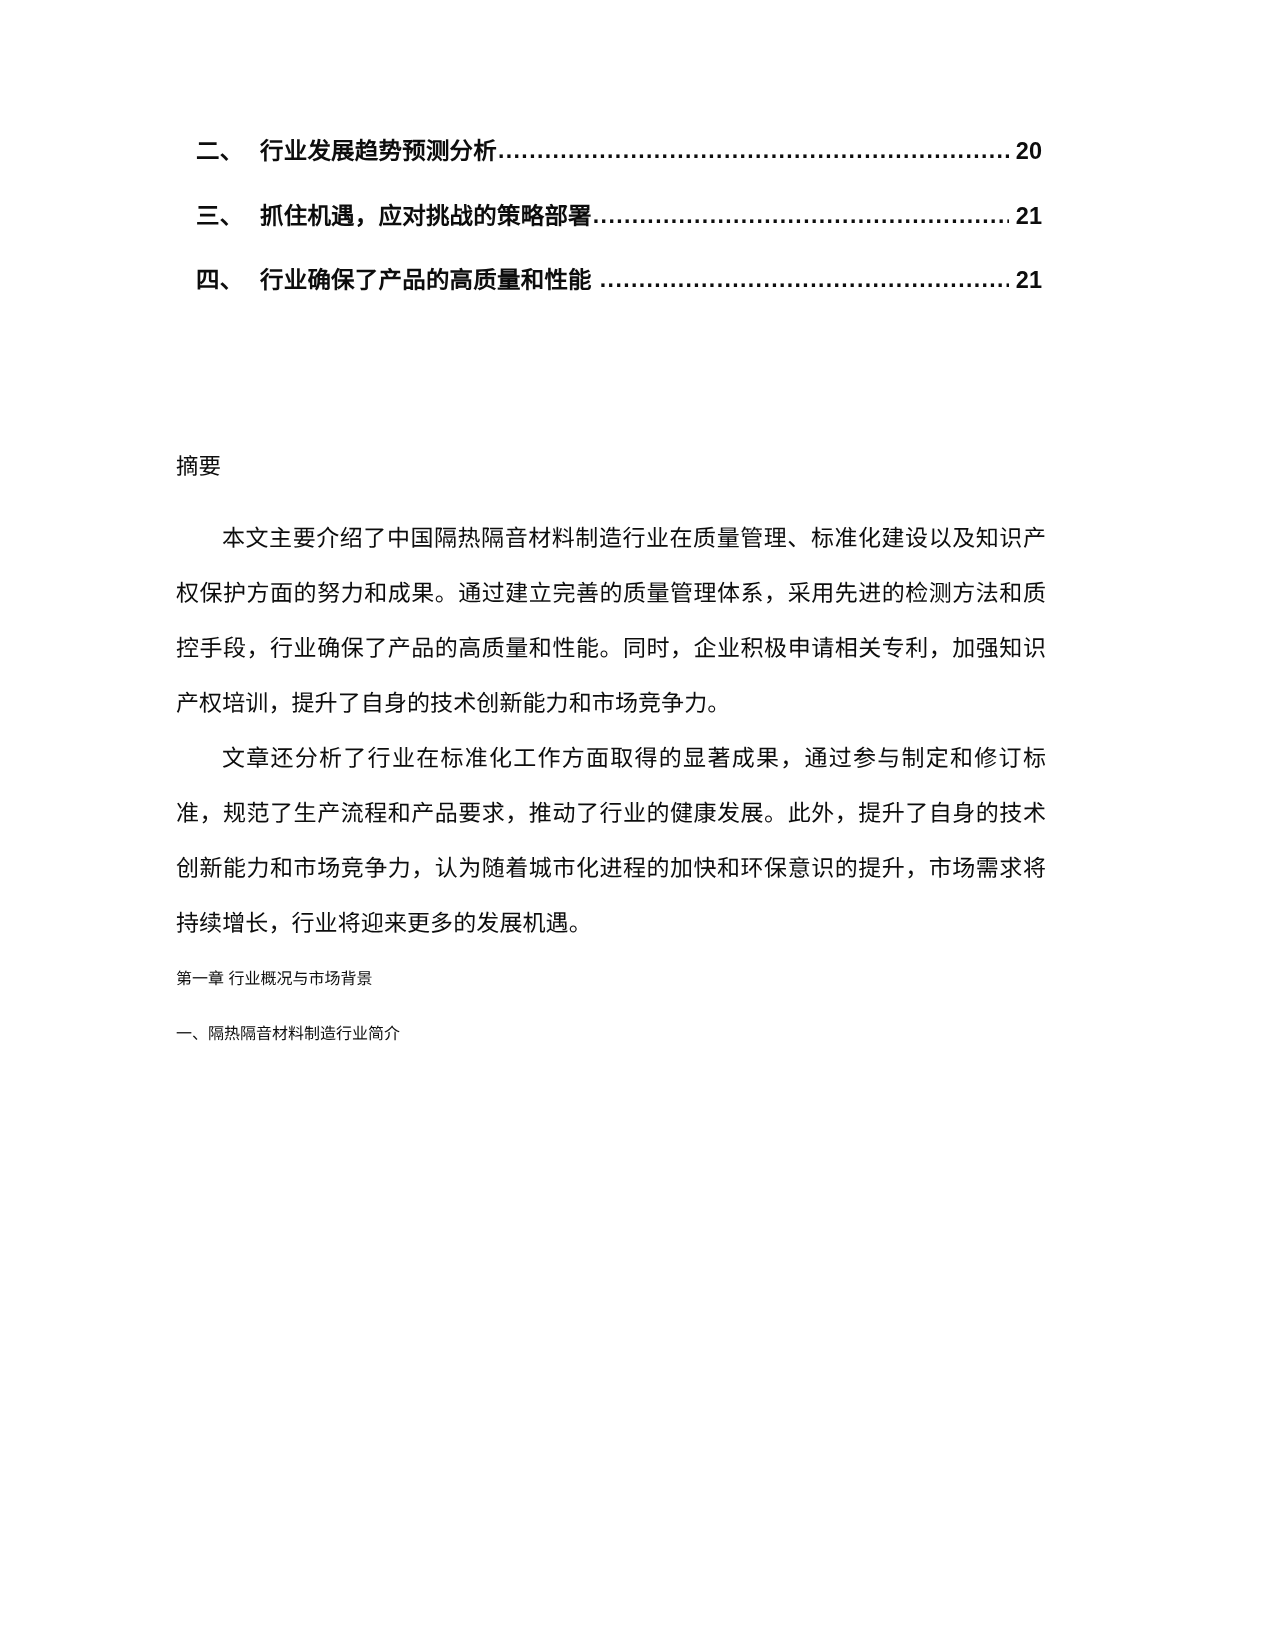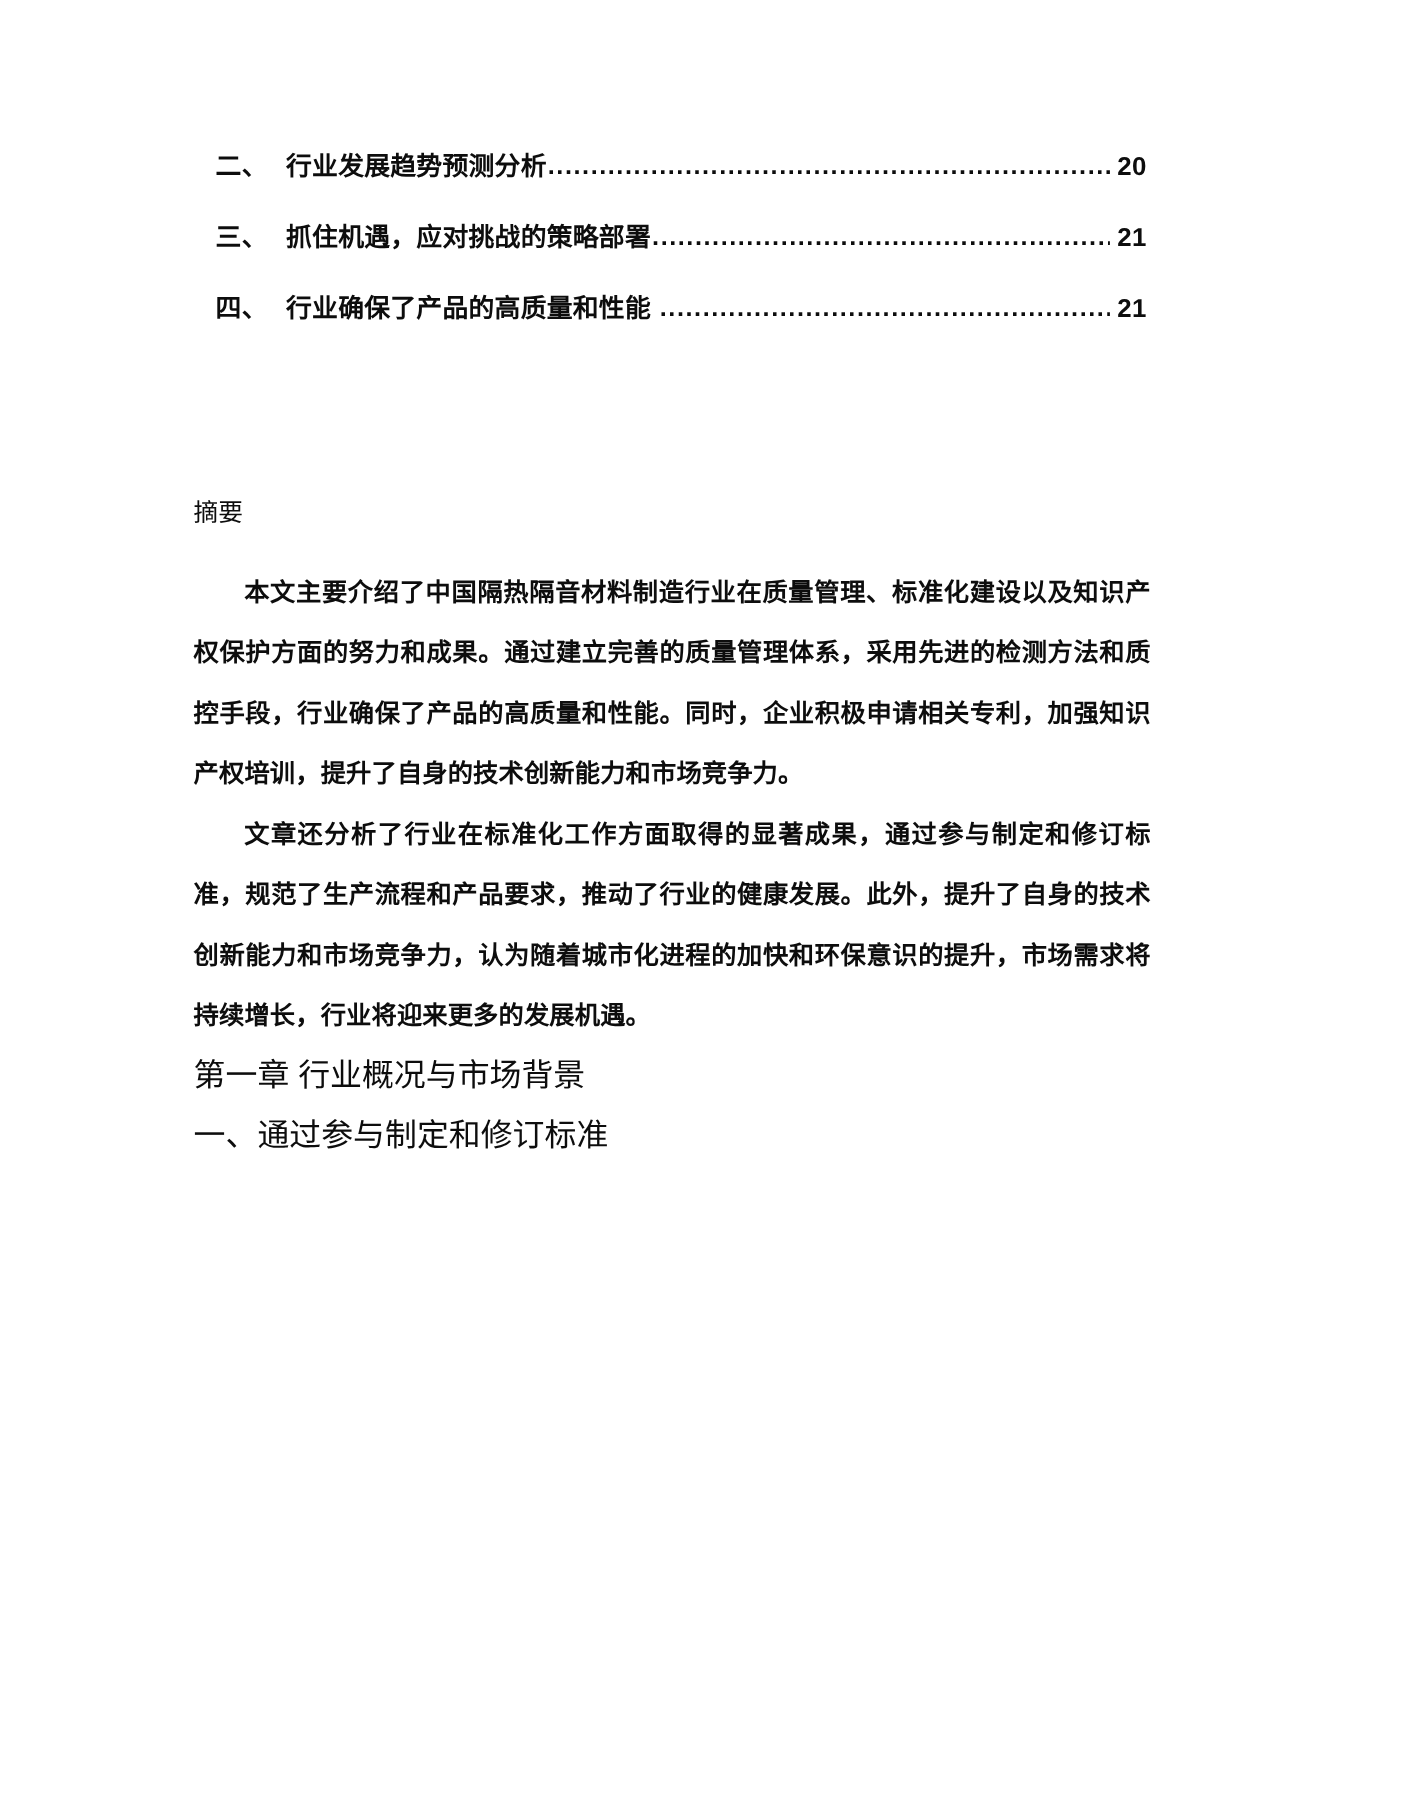--- a/index.html
+++ b/index.html
@@ -79,25 +79,24 @@
     font-family: Liberation Serif, serif;
   }
   .para {
     font-size: 23px;
     line-height: 55px;
     margin: 0 0 0 0;
     text-align: justify;
     text-justify: inter-ideograph;
     text-indent: 2em;
     letter-spacing: 0.1px;
-    font-weight: bold;
   }
   .para + .para { margin-top: 0; }
   .heading-line {
-    font-size: 29px;
+    font-size: 16px;
     line-height: 55px;
     margin: 0;
     text-indent: 0;
     white-space: nowrap;
   }
 </style>
 </head>
 <body>
 
 <div class="page">
@@ -128,17 +127,17 @@
   </div>
 
   <div class="body-block">
 
     <p class="abstract-label">摘要</p>
 
     <p class="para">本文主要介绍了中国隔热隔音材料制造行业在质量管理、标准化建设以及知识产权保护方面的努力和成果。通过建立完善的质量管理体系，采用先进的检测方法和质控手段，行业确保了产品的高质量和性能。同时，企业积极申请相关专利，加强知识产权培训，提升了自身的技术创新能力和市场竞争力。</p>
     <p class="para">文章还分析了行业在标准化工作方面取得的显著成果，通过参与制定和修订标准，规范了生产流程和产品要求，推动了行业的健康发展。此外，提升了自身的技术创新能力和市场竞争力，认为随着城市化进程的加快和环保意识的提升，市场需求将持续增长，行业将迎来更多的发展机遇。</p>
 
     <p class="heading-line">第一章 行业概况与市场背景</p>
-    <p class="heading-line">一、通过参与制定和修订标准</p>
+    <p class="heading-line">一、隔热隔音材料制造行业简介</p>
 
   </div>
 
 </div>
 
 </body></html>

